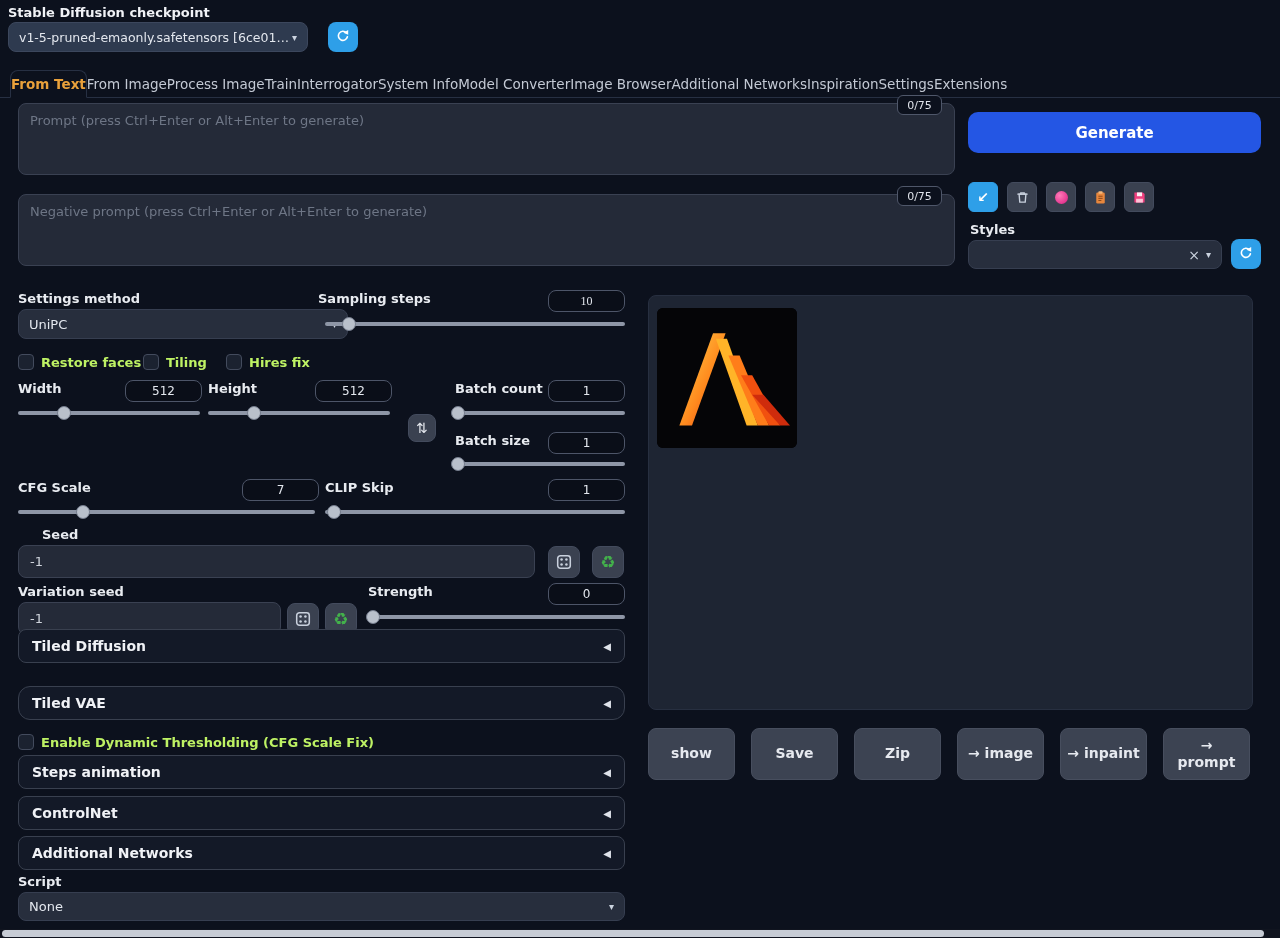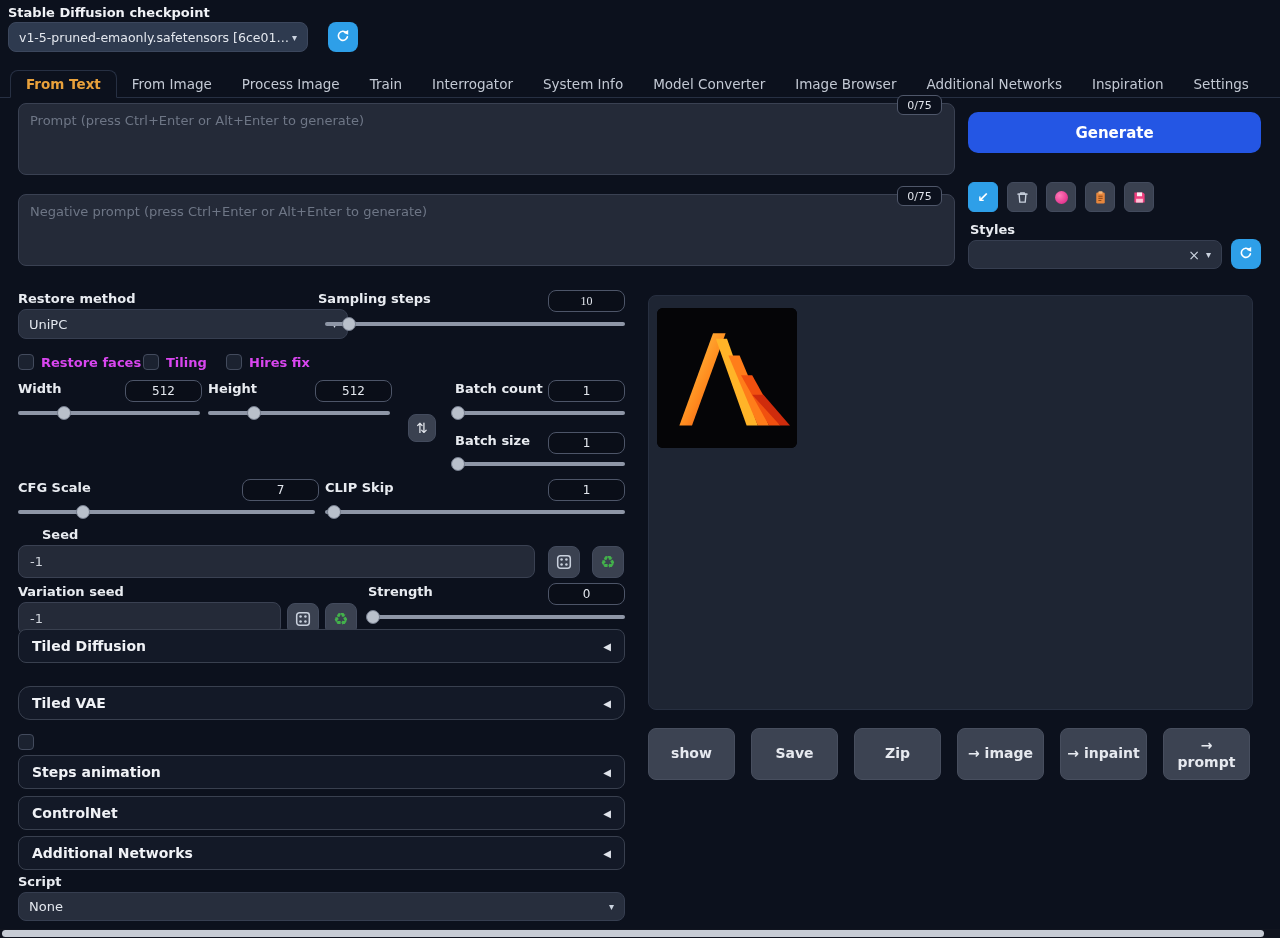--- a/index.html
+++ b/index.html
@@ -28,21 +28,21 @@
   }
   .teal-btn svg { width:16px; height:16px; }
 
   
   .tabbar {
     left:0; top:70px; width:1280px; height:28px;
     display:flex; align-items:flex-end; padding-left:10px;
     border-bottom:1px solid #273043;
   }
   .tab {
-    font-size:13.5px; color:#c3c9d4; padding:5px 15px; cursor:pointer; white-space:nowrap;
+    font-size:13.5px; color:#c3c9d4; padding:5px 0; cursor:pointer; white-space:nowrap;
   }
   .tab.active {
     color:#e9a13b; font-weight:700;
     background:#0c111d;
     border:1px solid #273043; border-bottom:1px solid #0c111d;
     border-radius:8px 8px 0 0; margin-bottom:-1px;
   }
 
   
   textarea.prompt {
@@ -85,21 +85,21 @@
   .slider .handle {
     position:absolute; top:0; width:14px; height:14px; border-radius:50%;
     background:#b9c0cb; border:1px solid #757d8d; margin-left:-7px; cursor:grab;
   }
 
   .cbrow { display:flex; align-items:center; gap:7px; cursor:pointer; }
   .cb {
     width:16px; height:16px; border-radius:4px; background:#1b2230;
     border:1px solid #434b5d; flex:0 0 auto;
   }
-  .cbl { font-size:13px; font-weight:600; color:#d946ef; }
+  .cbl { font-size:13px; font-weight:600; color:#bef264; }
 
   .txt-input {
     background:#242a38; border:1px solid #3a4152; border-radius:8px;
     padding:0 11px; font-size:13px; color:#cfd4dc; font-family:inherit; outline:none;
   }
   .sq-btn {
     width:32px; height:32px; border-radius:8px; background:#3a4150;
     border:1px solid #434b5d; display:flex; align-items:center; justify-content:center;
     cursor:pointer;
   }
@@ -223,21 +223,21 @@
 </div>
 <button class="abs teal-btn" style="left:1231px; top:239px; width:30px; height:30px;">
   <span>
     <svg viewBox="0 0 20 20">
         <path d="M15.5 11a5.7 5.7 0 1 1-1.4-5.2" fill="none" stroke="#fff" stroke-width="2" stroke-linecap="round"></path>
         <polygon points="16.5,2.5 16.5,8.5 10.5,6" fill="#fff"></polygon>
       </svg>
   </span>
 </button>
 
-<div class="abs lbl" style="left:18px; top:291px;">Restore method</div>
+<div class="abs lbl" style="left:18px; top:291px;">Settings method</div>
 <div class="abs dd dd2" style="left:18px; top:309px; width:330px; height:30px;">
   <span>UniPC</span>
   <span class="caret">▾</span>
 </div>
 
 <div class="abs lbl" style="left:318px; top:291px;">Sampling steps</div>
 <input class="abs num-box" style="left: 548px; top: 290px; font-family: Liberation Serif, serif;" value="10">
 <div class="abs slider" style="left:325px; top:317px; width:300px;">
   <div class="track"></div>
   <div class="handle" style="left:8%;"></div>
@@ -347,20 +347,21 @@
   <span class="acc-lbl">Tiled Diffusion</span>
   <span class="arr">◀</span>
 </div>
 <div class="abs accordion" style="left:18px; top:686px;border-radius:12px;">
   <span class="acc-lbl">Tiled VAE</span>
   <span class="arr">◀</span>
 </div>
 
 <div class="abs cbrow" style="left:18px; top:734px;">
   <span class="cb"></span>
+  <span class="cbl">Enable Dynamic Thresholding (CFG Scale Fix)</span>
 </div>
 
 <div class="abs accordion" style="left:18px; top:755px;">
   <span class="acc-lbl">Steps animation</span>
   <span class="arr">◀</span>
 </div>
 <div class="abs accordion" style="left:18px; top:796px;">
   <span class="acc-lbl">ControlNet</span>
   <span class="arr">◀</span>
 </div>

